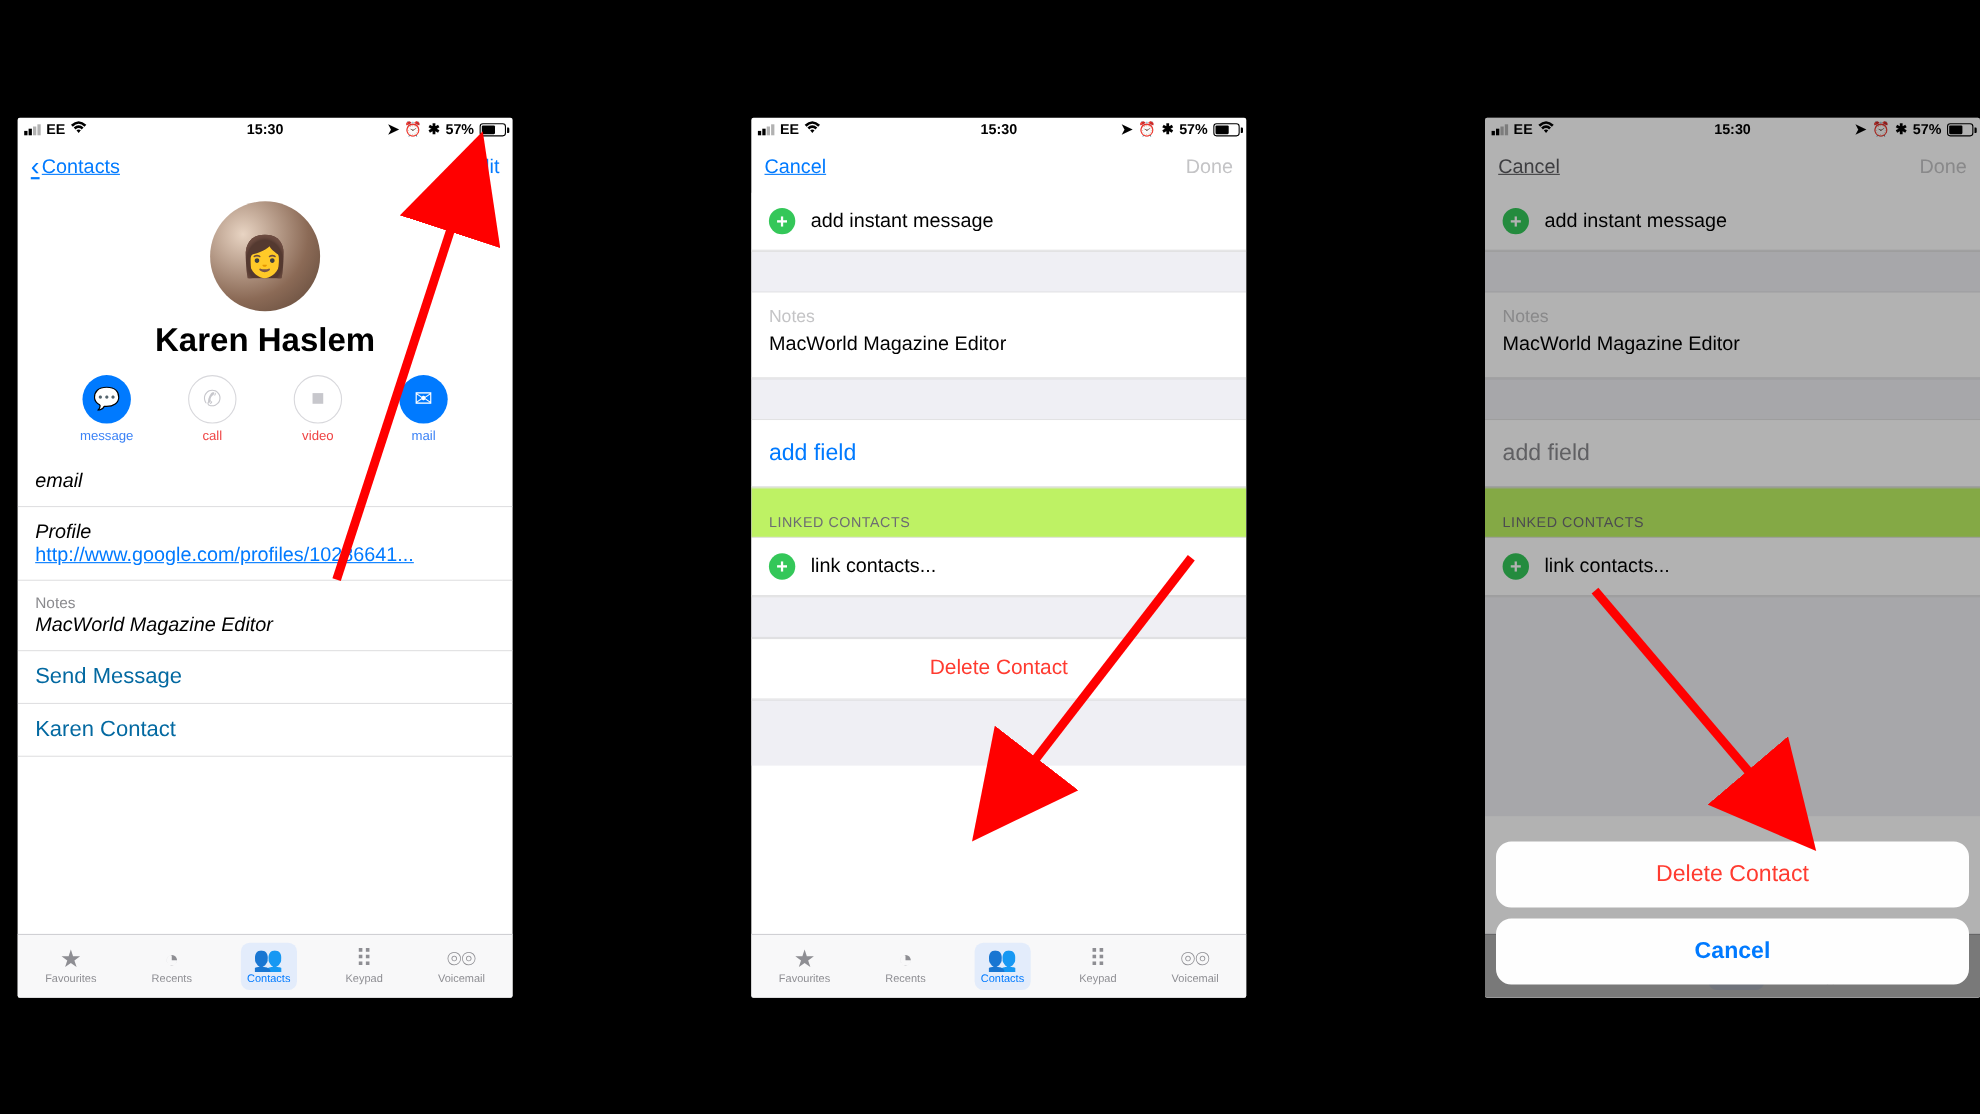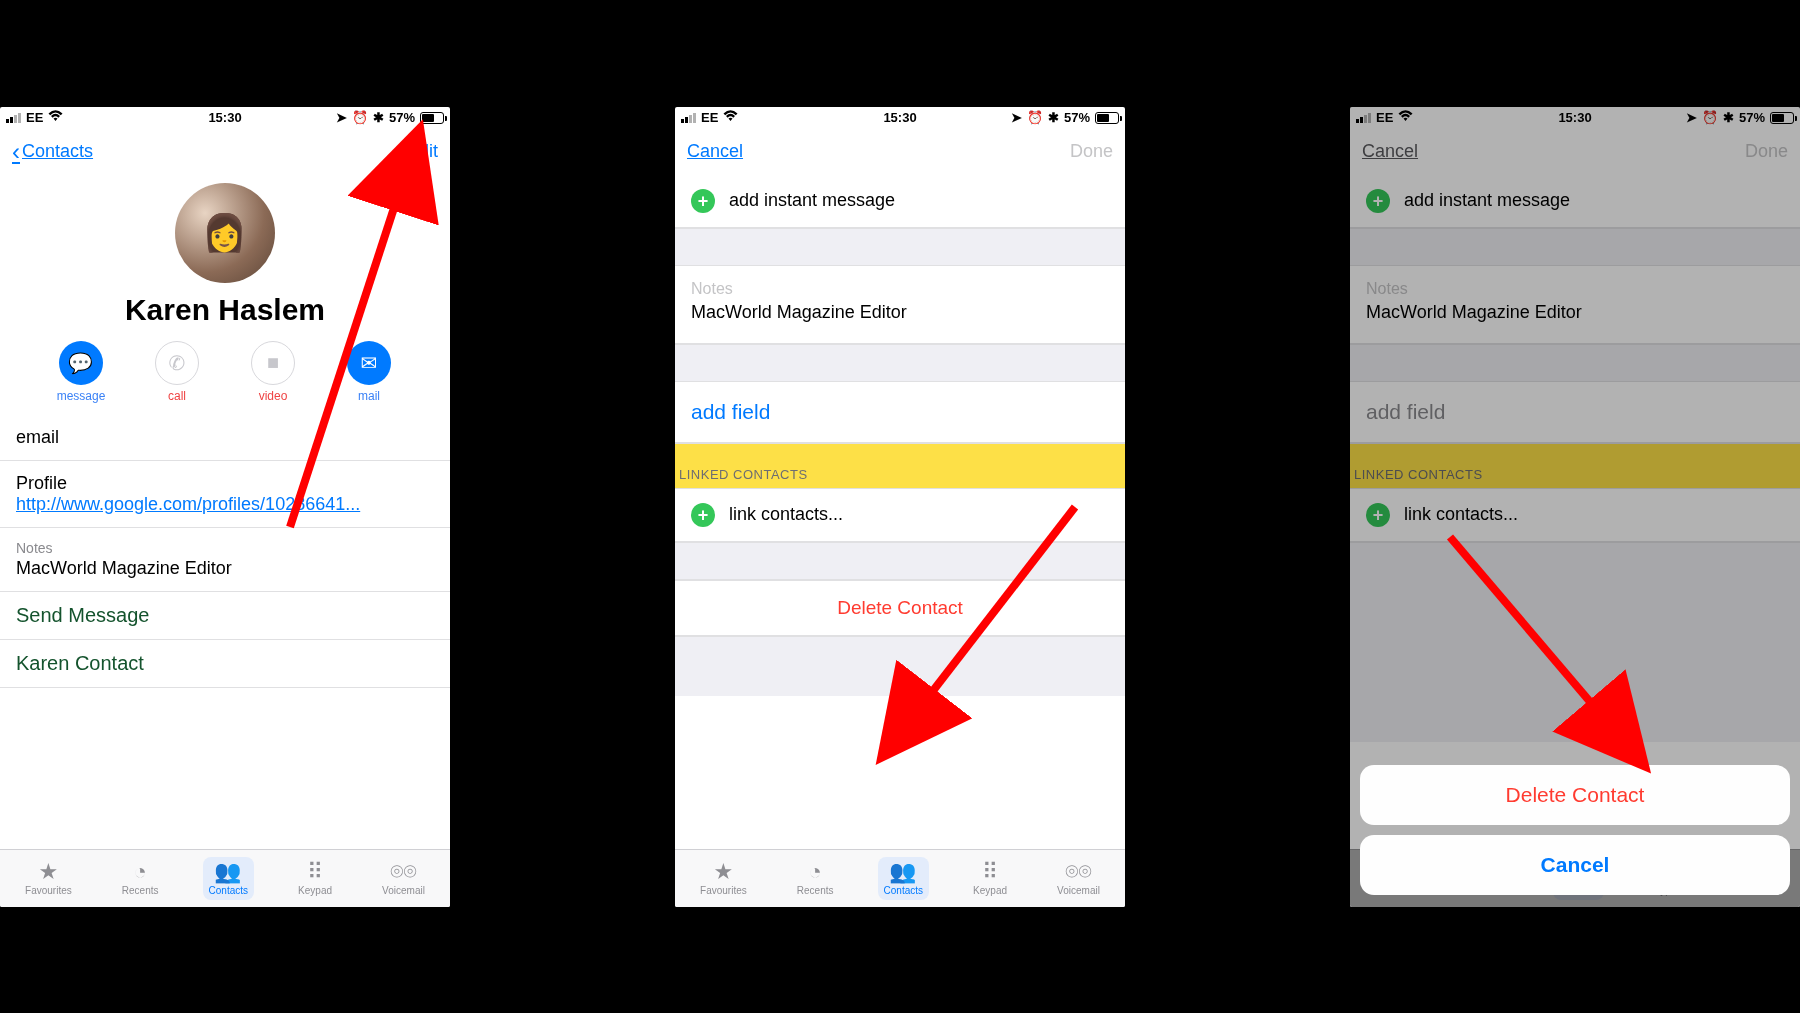--- a/index.html
+++ b/index.html
@@ -12,20 +12,21 @@
     min-height: 100vh;
   }
   .stage {
     width: 1800px;
     height: 1013px;
     background: #000;
     display: flex;
     justify-content: space-between;
     align-items: center;
     position: relative;
+    margin-left: 16px;
   }
   .phone {
     width: 450px;
     height: 800px;
     background: #fff;
     position: relative;
     display: flex;
     flex-direction: column;
     overflow: hidden;
     font-size: 17px;
@@ -93,26 +94,26 @@
     display:flex; align-items:center; justify-content:center;
     font-size: 20px;
   }
   .action.active .circ { background:#007aff; color:#fff; }
   .action.active .lbl { color:#3b82f6; }
   .action.inactive .circ { background:#fff; border: 1.5px solid #d8d8dc; color:#c7c7cc;}
   .action.inactive .lbl { color:#ef4444; }
   .row { padding: 12px 16px; border-bottom: 1px solid #e0e0e2; }
   .row.nb { border-bottom:none; }
   .row .label { color:#8a8a8e; font-size: 14px; margin-bottom: 2px;}
-  .row .value { font-size: 18px; }
+  .row .value { font-size: 18px; font-style: italic; }
   .row .link { color:#007aff; text-decoration: underline; font-size:18px;}
-  .row .action-link { color:#14532d; font-size:20px; }
+  .row .action-link { color:#0369a1; font-size:20px; }
   
   .sec-gap { height: 38px; background:#efeff4; border-top:1px solid #e0e0e2; border-bottom:1px solid #e0e0e2;}
-  .sec-header { height:46px; background:#fde047; color:#6d6d72; font-size:13px; letter-spacing:0.5px; display:flex; align-items:flex-end; padding:0 4px 6px; border-bottom:1px solid #e0e0e2; border-top:1px solid #e0e0e2;}
+  .sec-header { height:46px; background:#bef264; color:#6d6d72; font-size:13px; letter-spacing:0.5px; display:flex; align-items:flex-end; padding:0 16px 6px; border-bottom:1px solid #e0e0e2; border-top:1px solid #e0e0e2;}
   .add-row { display:flex; align-items:center; gap:14px; padding:14px 16px; border-bottom:1px solid #e0e0e2; background:#fff;}
   .plus {
     width:24px; height:24px; border-radius:50%; background:#34c759; color:#fff;
     display:flex; align-items:center; justify-content:center; font-size:18px; font-weight:bold;
     line-height:1;
   }
   .add-row .txt { font-size:18px; }
   .notes-box { padding:14px 16px 20px; border-bottom:1px solid #e0e0e2; background:#fff;}
   .notes-box .nl { color:#c4c4c6; font-size:16px; margin-bottom:4px;}
   .notes-box .nv { font-size:18px;}

